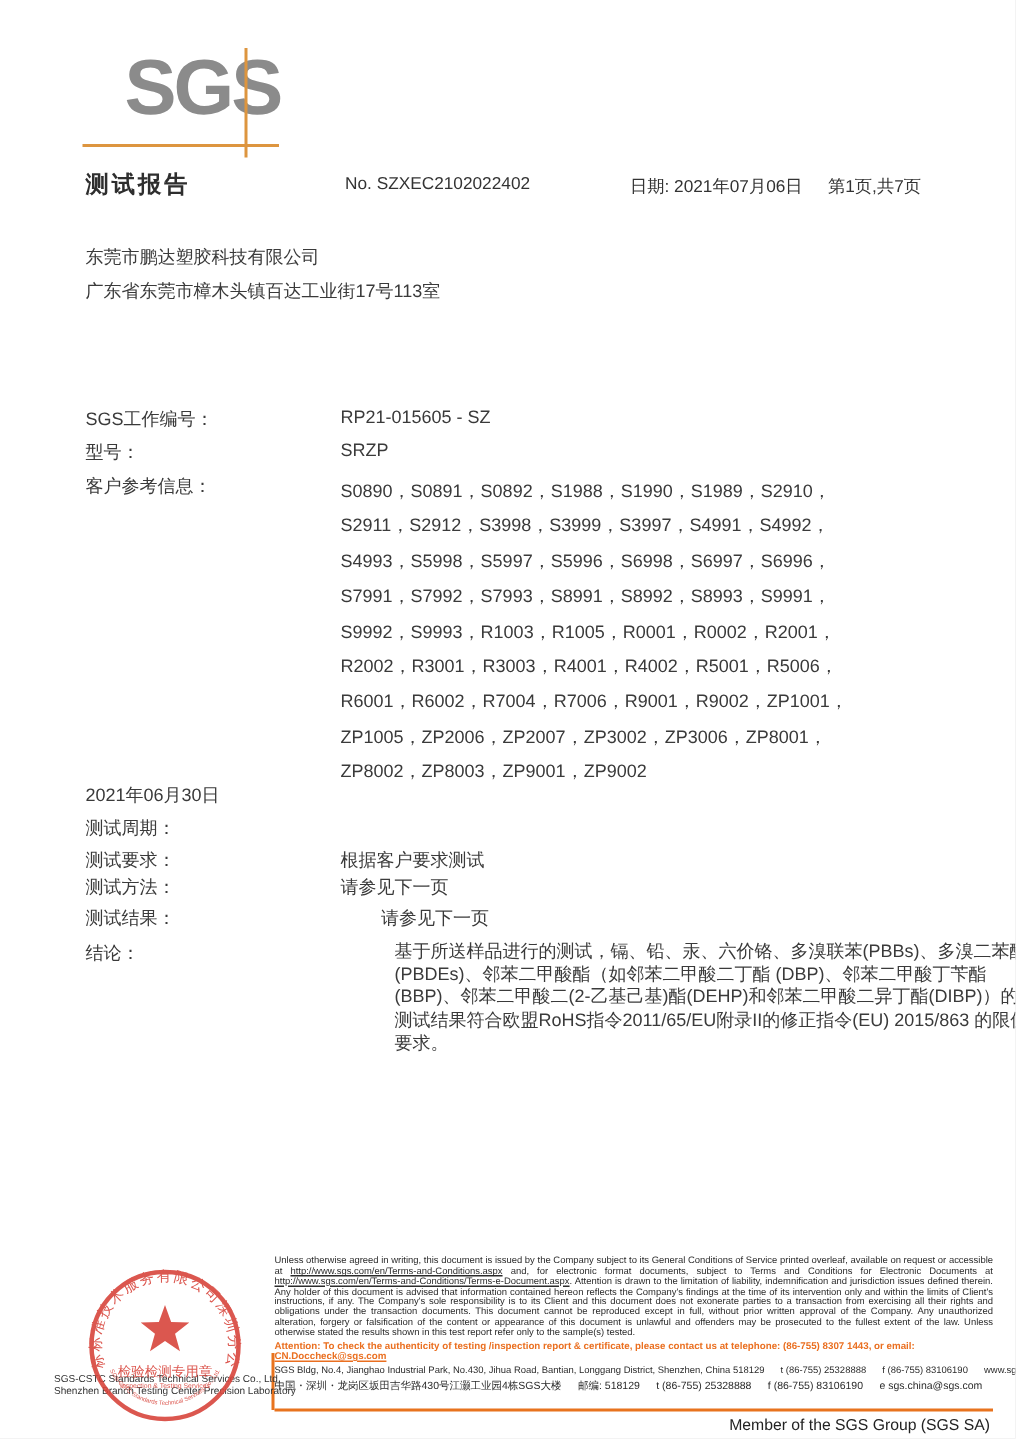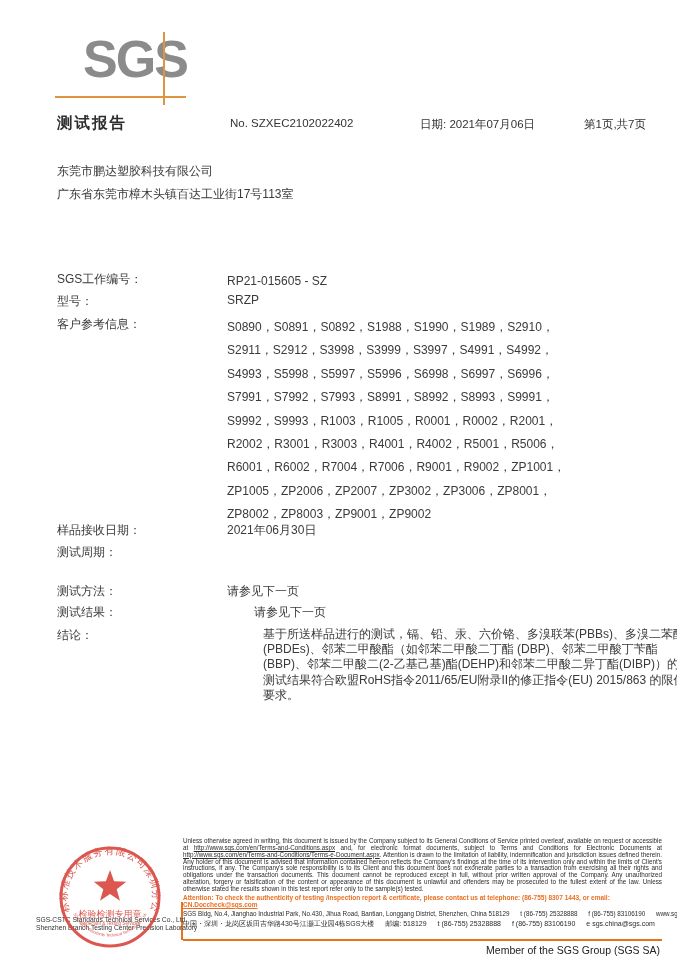--- a/index.html
+++ b/index.html
@@ -9,21 +9,21 @@
   }
   .abs{position:absolute;}
   
   .logo-text{left:55px;top:33px;font-size:52px;font-weight:700;color:#8b8b8b;letter-spacing:-2px;line-height:1;margin-left:28px;}
   .logo-hline{left:55px;top:96px;width:131px;height:2px;background:#dd953f;}
   .logo-vline{left:163px;top:32px;width:2px;height:73px;background:#dd953f;}
   
   .doc-title{left:57px;top:113px;font-size:15.5px;font-weight:700;color:#2e2e2e;letter-spacing:2px;}
   .report-no{left:230px;top:117px;font-size:11.5px;color:#333;}
   .report-date{left:420px;top:117px;font-size:11.5px;color:#333;}
-  .page-info{left:552px;top:117px;font-size:11.5px;color:#333;margin-left:32px;}
+  .page-info{left:552px;top:117px;font-size:11.5px;color:#333;}
   
   .client-name{left:57px;top:163px;font-size:12px;font-family:Liberation Mono, monospace;}
   .client-address{left:57px;top:186px;font-size:12px;}
   .intro-line{left:57px;top:249px;font-size:12px;}
   
   .frow{left:57px;font-size:12px;display:flex;}
   .frow .lbl{width:170px;flex:0 0 170px;}
   .frow .val{flex:1;}
   .ref-lines{left:227px;top:316px;font-size:12px;line-height:23.4px;width:440px;}
   .conclusion-val{width:424px;line-height:15.2px;}
@@ -54,21 +54,21 @@
 
   <div class="abs doc-title">测试报告</div>
   <div class="abs report-no">No. SZXEC2102022402</div>
   <div class="abs report-date">日期: 2021年07月06日</div>
   <div class="abs page-info">第1页,共7页</div>
 
   <div class="abs client-name">东莞市鹏达塑胶科技有限公司</div>
   <div class="abs client-address">广东省东莞市樟木头镇百达工业街17号113室</div>
 
 
-  <div class="abs frow" style="top:271px;align-items:flex-end;">
+  <div class="abs frow" style="top:271px;">
     <div class="lbl">SGS工作编号：</div>
     <div class="val">RP21-015605 - SZ</div>
   </div>
   <div class="abs frow" style="top:293px;justify-content:flex-end;">
     <div class="lbl">型号：</div>
     <div class="val">SRZP</div>
   </div>
 
   <div class="abs" style="left:57px;top:316px;font-size:12px;">客户参考信息：</div>
   <div class="abs ref-lines">
@@ -77,25 +77,28 @@
     <div>S4993，S5998，S5997，S5996，S6998，S6997，S6996，</div>
     <div>S7991，S7992，S7993，S8991，S8992，S8993，S9991，</div>
     <div>S9992，S9993，R1003，R1005，R0001，R0002，R2001，</div>
     <div>R2002，R3001，R3003，R4001，R4002，R5001，R5006，</div>
     <div>R6001，R6002，R7004，R7006，R9001，R9002，ZP1001，</div>
     <div>ZP1005，ZP2006，ZP2007，ZP3002，ZP3006，ZP8001，</div>
     <div>ZP8002，ZP8003，ZP9001，ZP9002</div>
   </div>
 
   <div class="abs frow" style="top:522px;">
-    <div class="lbl">样品接收日期：</div>
     <div class="val">2021年06月30日</div>
   </div>
   <div class="abs frow" style="top:544px;">
     <div class="lbl">测试周期：</div>
+  </div>
+  <div class="abs frow" style="top:565px;">
+    <div class="lbl">测试要求：</div>
+    <div class="val">根据客户要求测试</div>
   </div>
   <div class="abs frow" style="top:583px;">
     <div class="lbl">测试方法：</div>
     <div class="val">请参见下一页</div>
   </div>
   <div class="abs frow" style="top:604px;gap:27px;">
     <div class="lbl">测试结果：</div>
     <div class="val">请参见下一页</div>
   </div>
   <div class="abs frow" style="top:627px;gap:36px;">

